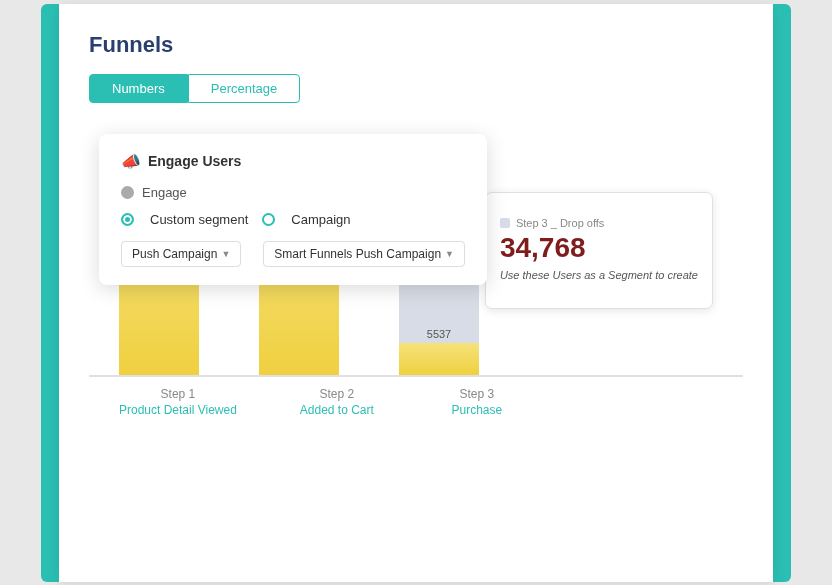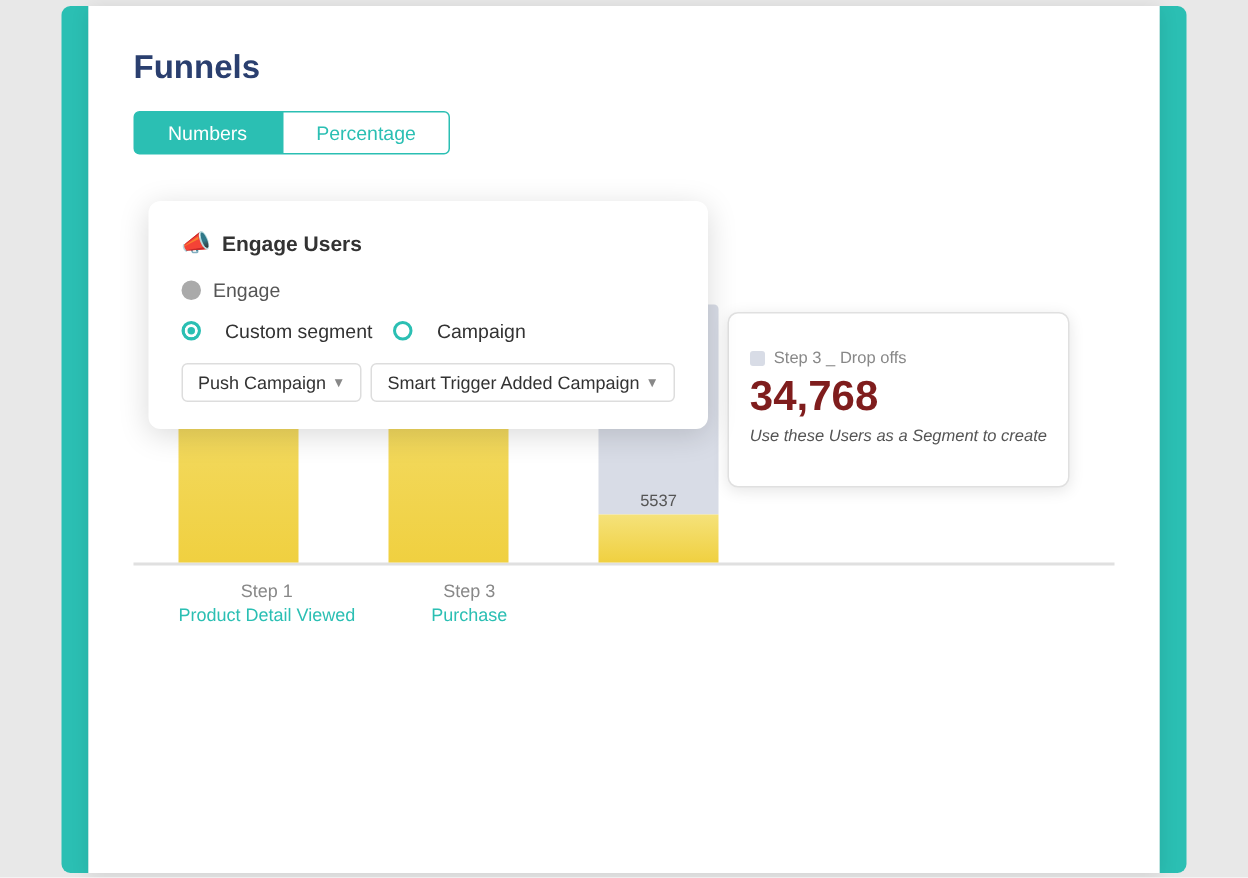--- a/index.html
+++ b/index.html
@@ -129,21 +129,21 @@
     }
     .segment-option {
       display: flex;
       align-items: center;
       gap: 16px;
       color: #333;
       font-size: 13px;
     }
     .dropdown-row {
       display: flex;
-      gap: 6px;
+      gap: 22px;
     }
     .dropdown-btn {
       border: 1.5px solid #ddd;
       border-radius: 4px;
       padding: 5px 10px 5px 10px;
       font-size: 12px;
       color: #333;
       background: #fff;
       cursor: pointer;
       display: flex;
@@ -215,21 +215,21 @@
       border-radius: 3px 3px 0 0;
     }
     .bar-step3-yellow {
       width: 80px;
       height: 32px;
       background: linear-gradient(to bottom, #f5e27a, #f0d040);
       border-radius: 0;
     }
     .step-labels {
       display: flex;
-      gap: 36px;
+      gap: 60px;
       padding: 10px 30px 0 30px;
     }
     .step-label-group {
       display: flex;
       flex-direction: column;
       align-items: center;
       min-width: 80px;
     }
     .step-number {
       font-size: 12px;
@@ -248,21 +248,20 @@
       position: absolute;
       right: 30px;
       top: 55px;
       background: #fff;
       border: 1.5px solid #e0e0e0;
       border-radius: 7px;
       padding: 24px 14px;
       min-width: 170px;
       box-shadow: 0 2px 10px rgba(0,0,0,0.10);
       z-index: 5;
-      margin-top: 16px;
     }
     .tooltip-step-label {
       display: flex;
       align-items: center;
       gap: 6px;
       font-size: 11px;
       color: #888;
       margin-bottom: 4px;
     }
     .tooltip-dot {
@@ -317,21 +316,21 @@
           <span class="radio-circle outline"></span>
           <span>Campaign</span>
         </div>
       </div>
       <div class="dropdown-row">
         <button class="dropdown-btn">
           <span>Push Campaign</span>
           <span class="chevron">▼</span>
         </button>
         <button class="dropdown-btn">
-          <span>Smart Trigger Added Campaign</span>
+          <span>Smart Funnels Push Campaign</span>
           <span class="chevron">▼</span>
         </button>
       </div>
     </div>
 
     <div class="chart-area">
       <div class="bars-container">
 
         <div class="bar-group">
           <span class="bar-label-top">40125</span>
@@ -350,20 +349,24 @@
         </div>
 
       </div>
 
       <div class="step-labels">
         <div class="step-label-group">
           <span class="step-number">Step 1</span>
           <span class="step-name">Product Detail Viewed</span>
         </div>
         <div class="step-label-group">
+          <span class="step-number">Step 2</span>
+          <span class="step-name">Added to Cart</span>
+        </div>
+        <div class="step-label-group">
           <span class="step-number">Step 3</span>
           <span class="step-name">Purchase</span>
         </div>
       </div>
 
       <div class="tooltip-box">
         <div class="tooltip-step-label">
           <span class="tooltip-dot"></span>
           <span>Step 3 _ Drop offs</span>
         </div>

